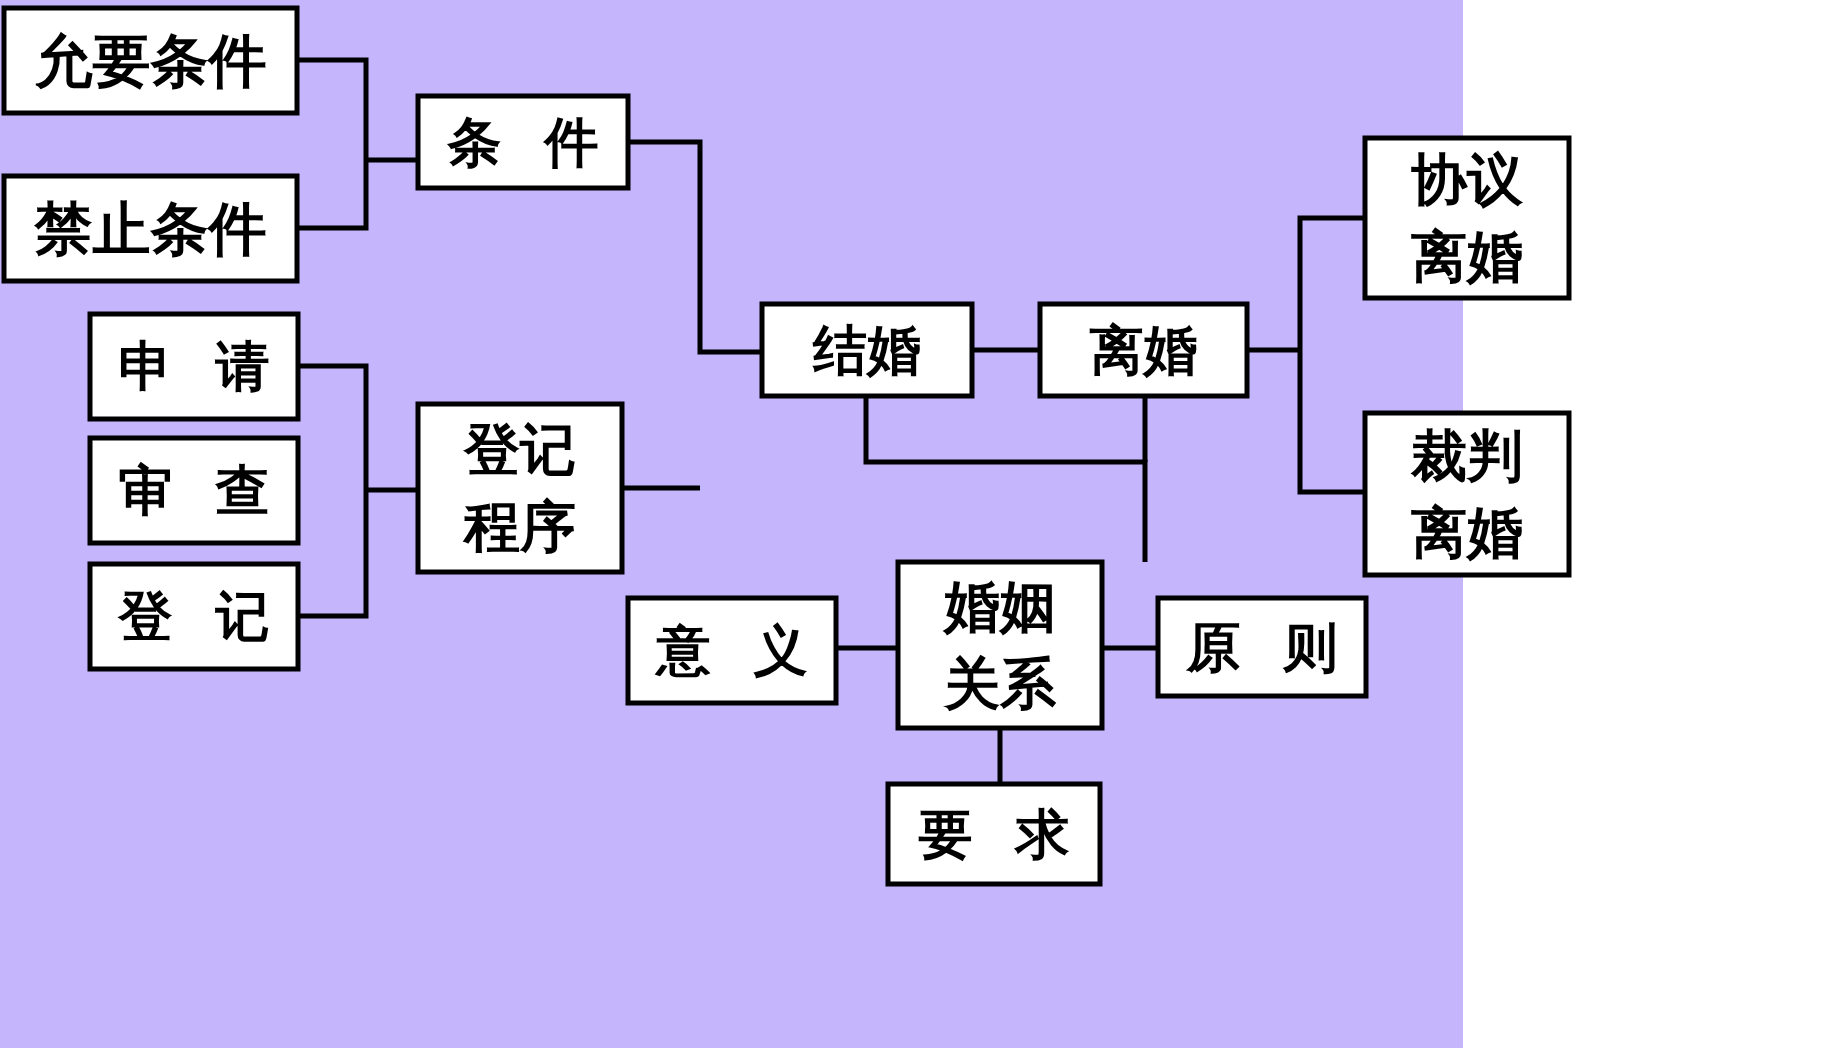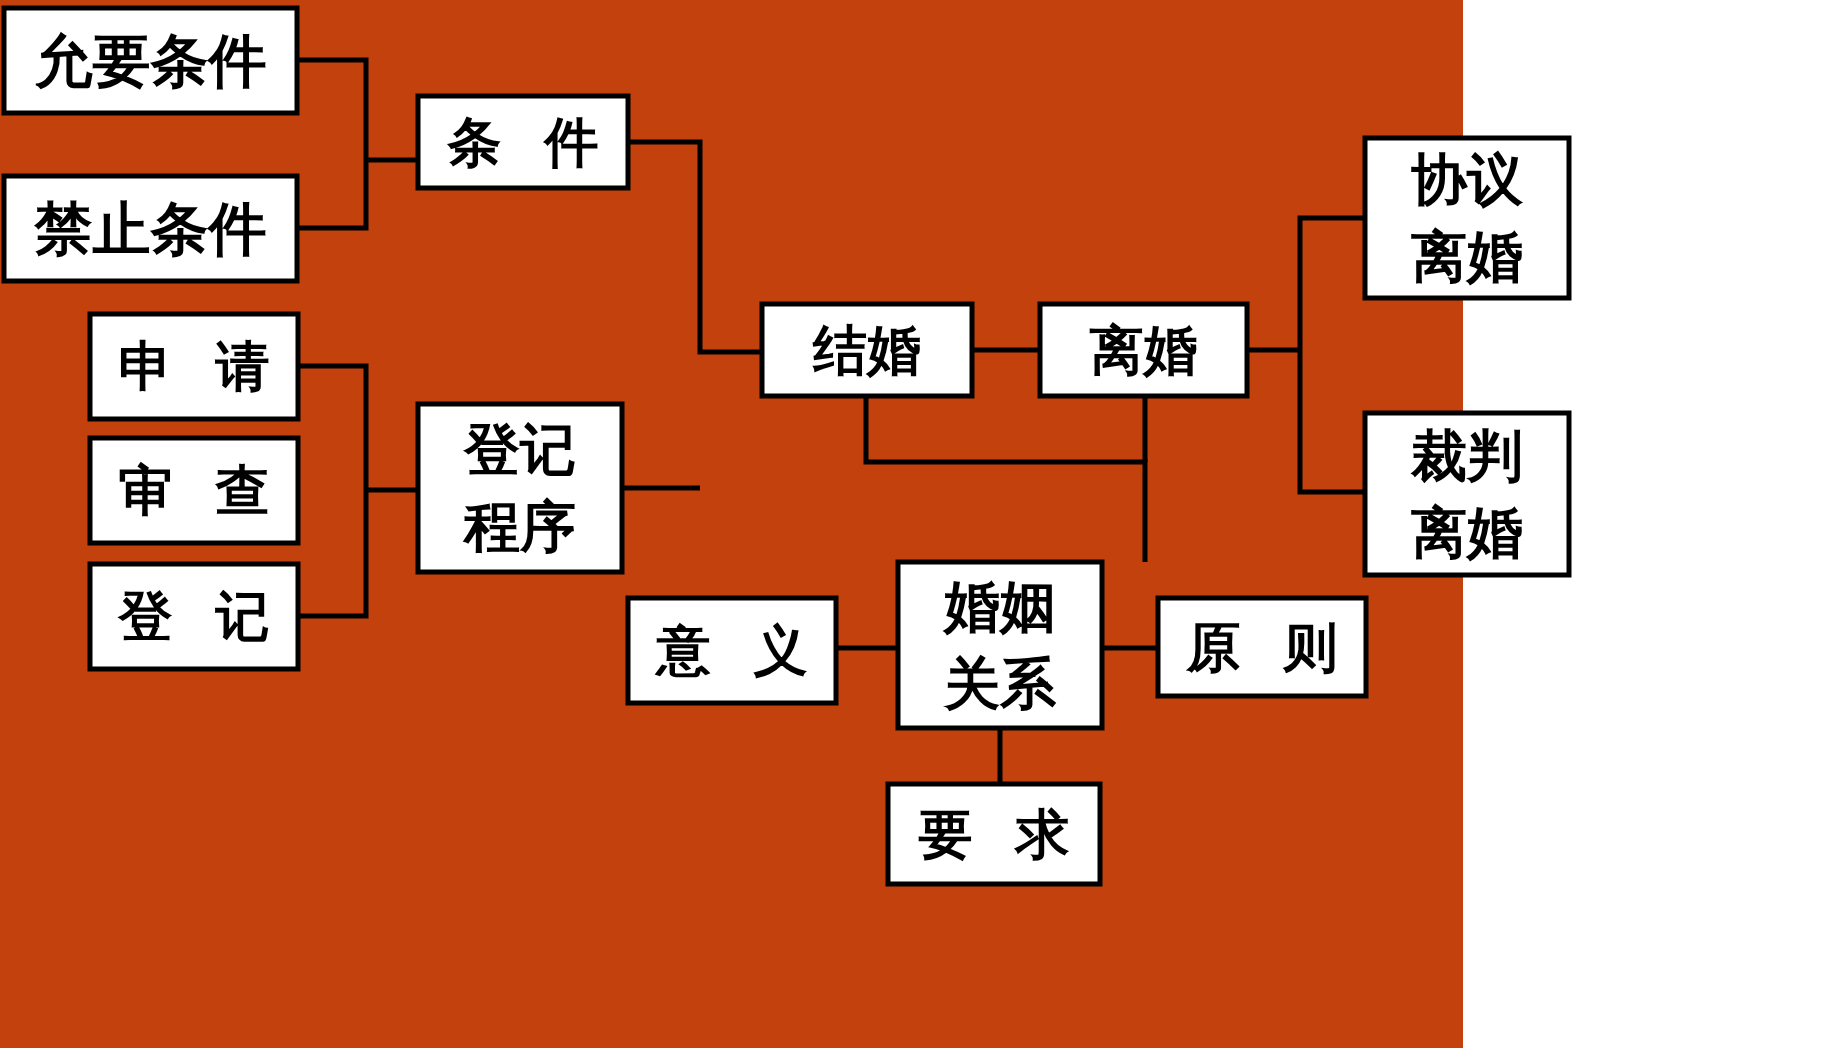--- a/index.html
+++ b/index.html
@@ -1,18 +1,18 @@
 <!DOCTYPE html>
 <html><head>
 <meta charset="utf-8">
 <style>
   html,body{margin:0;padding:0;background:#ffffff;}
   body{width:1833px;height:1048px;overflow:hidden;
        font-family:"DejaVu Sans","Liberation Sans",sans-serif;}
-  #stage{position:relative;width:1463px;height:1048px;background:#c2410c;}
+  #stage{position:relative;width:1463px;height:1048px;background:#c4b5fd;}
   svg{position:absolute;left:0;top:0;width:1833px;height:1048px;}
   .box{fill:#ffffff;stroke:#000000;stroke-width:5;}
   .lnk{stroke:#000000;stroke-width:5;fill:none;stroke-linecap:butt;}
   .lbl{font-family:"DejaVu Sans","Liberation Sans",sans-serif;
        font-weight:700;fill:#000000;text-anchor:middle;dominant-baseline:central;}
 </style>
 </head>
 <body>
 
 <div id="stage">

